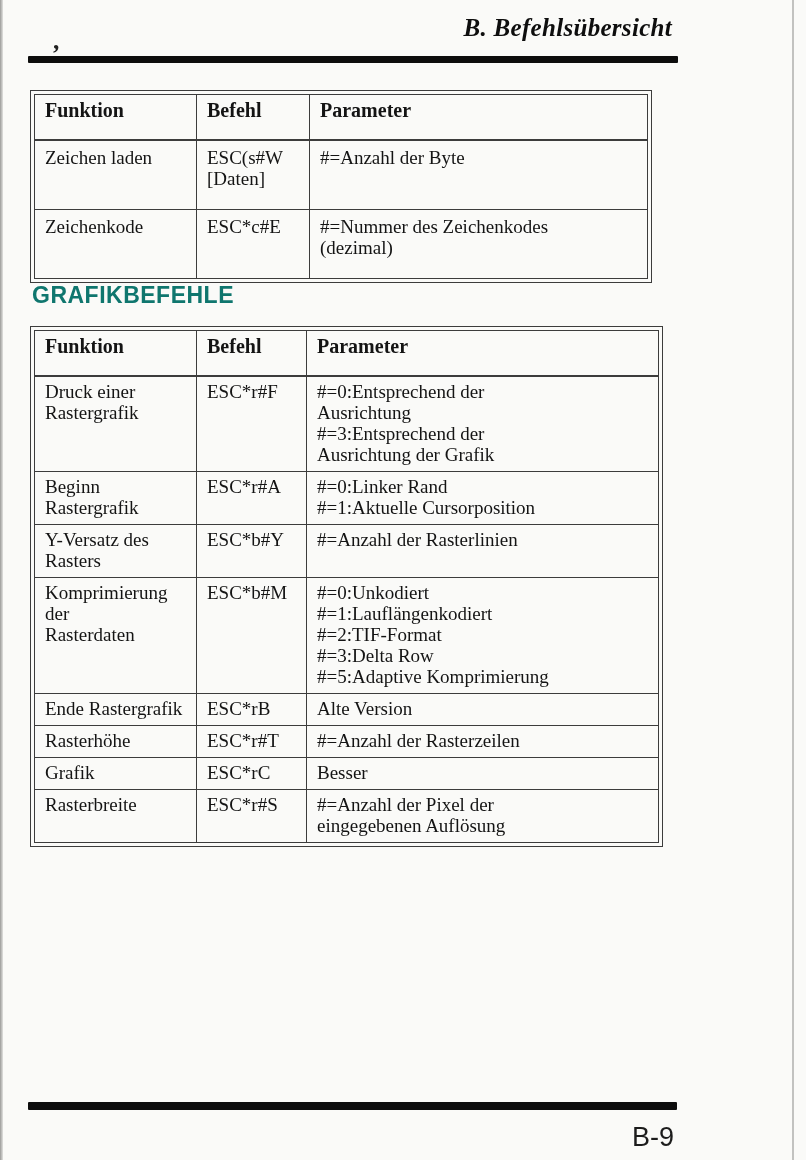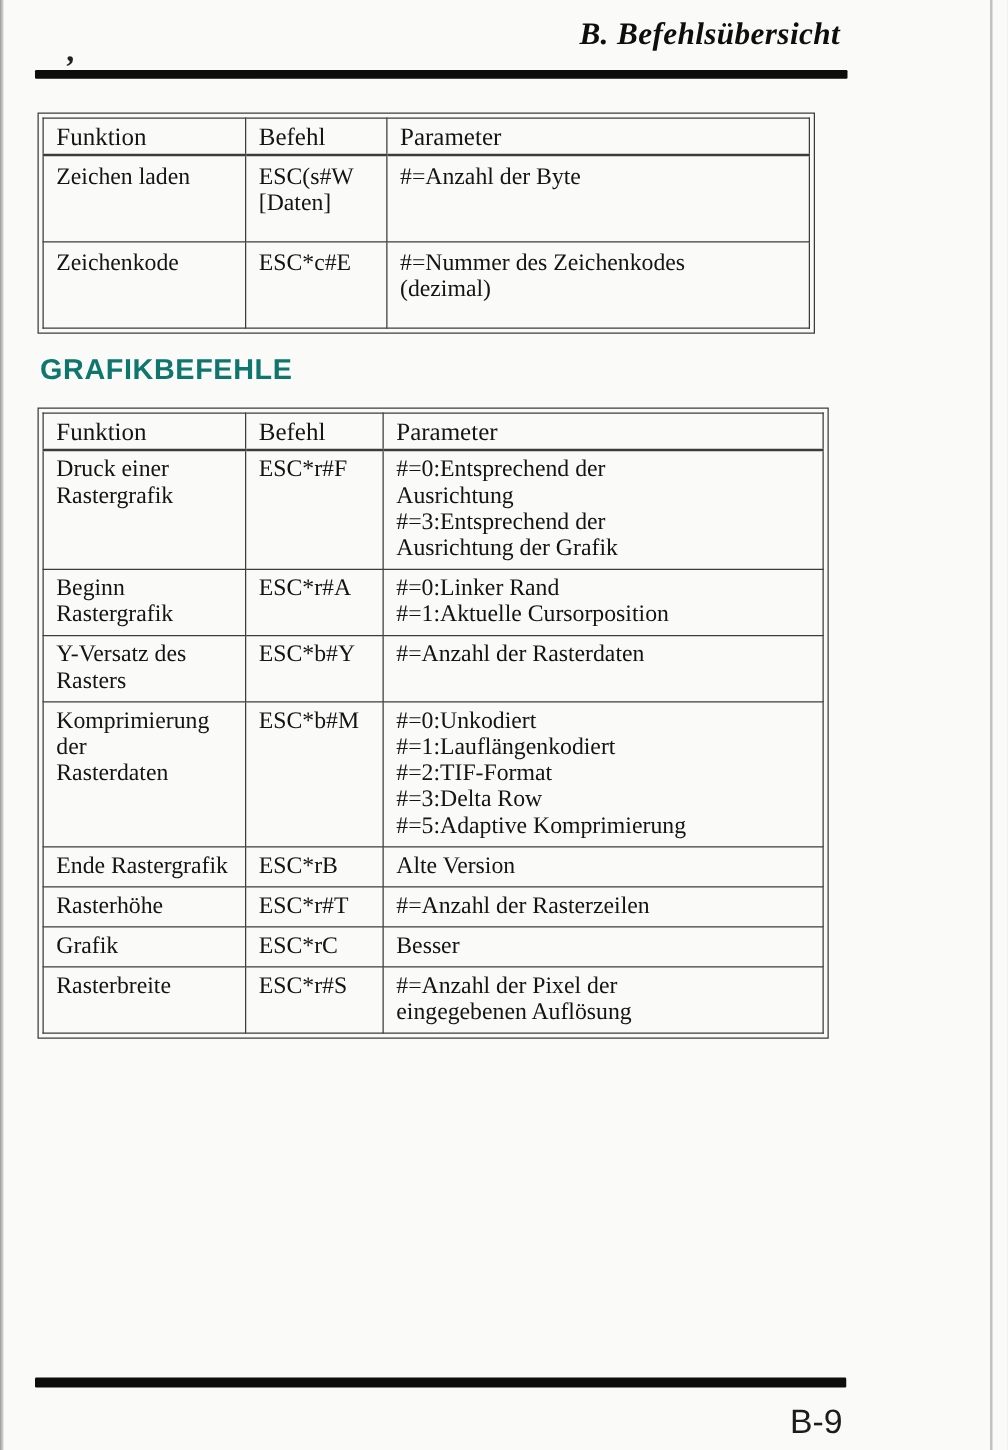--- a/index.html
+++ b/index.html
@@ -59,23 +59,23 @@
   table { border-collapse:collapse; width:100%; table-layout:fixed; }
   td {
     border:1px solid #3c3c3c;
     vertical-align:top;
     font-size:19px; line-height:21px;
     padding:4px 10px 6px 10px;
     white-space:pre-line;
     overflow:hidden;
   }
   thead td {
-    font-weight:normal; font-size:20px;
+    font-weight:bold; font-size:20px;
     border-bottom:2px solid #3c3c3c;
-    padding:5px 10px 2px 10px;
+    padding:5px 10px 18px 10px;
     white-space:nowrap;
   }
   .t1 tbody td { padding:6px 10px 20px 10px; }
   .t1 col.c1 { width:162px; } .t1 col.c2 { width:113px; } .t1 col.c3 { width:auto; }
   .t2 col.c1 { width:162px; } .t2 col.c2 { width:110px; } .t2 col.c3 { width:auto; }
 </style>
 </head>
 <body>
 
 <div class="page">
@@ -148,21 +148,21 @@
         <tr>
           <td>Beginn Rastergrafik</td>
           <td>ESC*r#A</td>
           <td>#=0:Linker Rand
 #=1:Aktuelle Cursorposition</td>
         </tr>
         <tr>
           <td>Y-Versatz des
 Rasters</td>
           <td>ESC*b#Y</td>
-          <td>#=Anzahl der Rasterdaten</td>
+          <td>#=Anzahl der Rasterlinien</td>
         </tr>
         <tr>
           <td>Komprimierung der
 Rasterdaten</td>
           <td>ESC*b#M</td>
           <td>#=0:Unkodiert
 #=1:Lauflängenkodiert
 #=2:TIF-Format
 #=3:Delta Row
 #=5:Adaptive Komprimierung</td>

